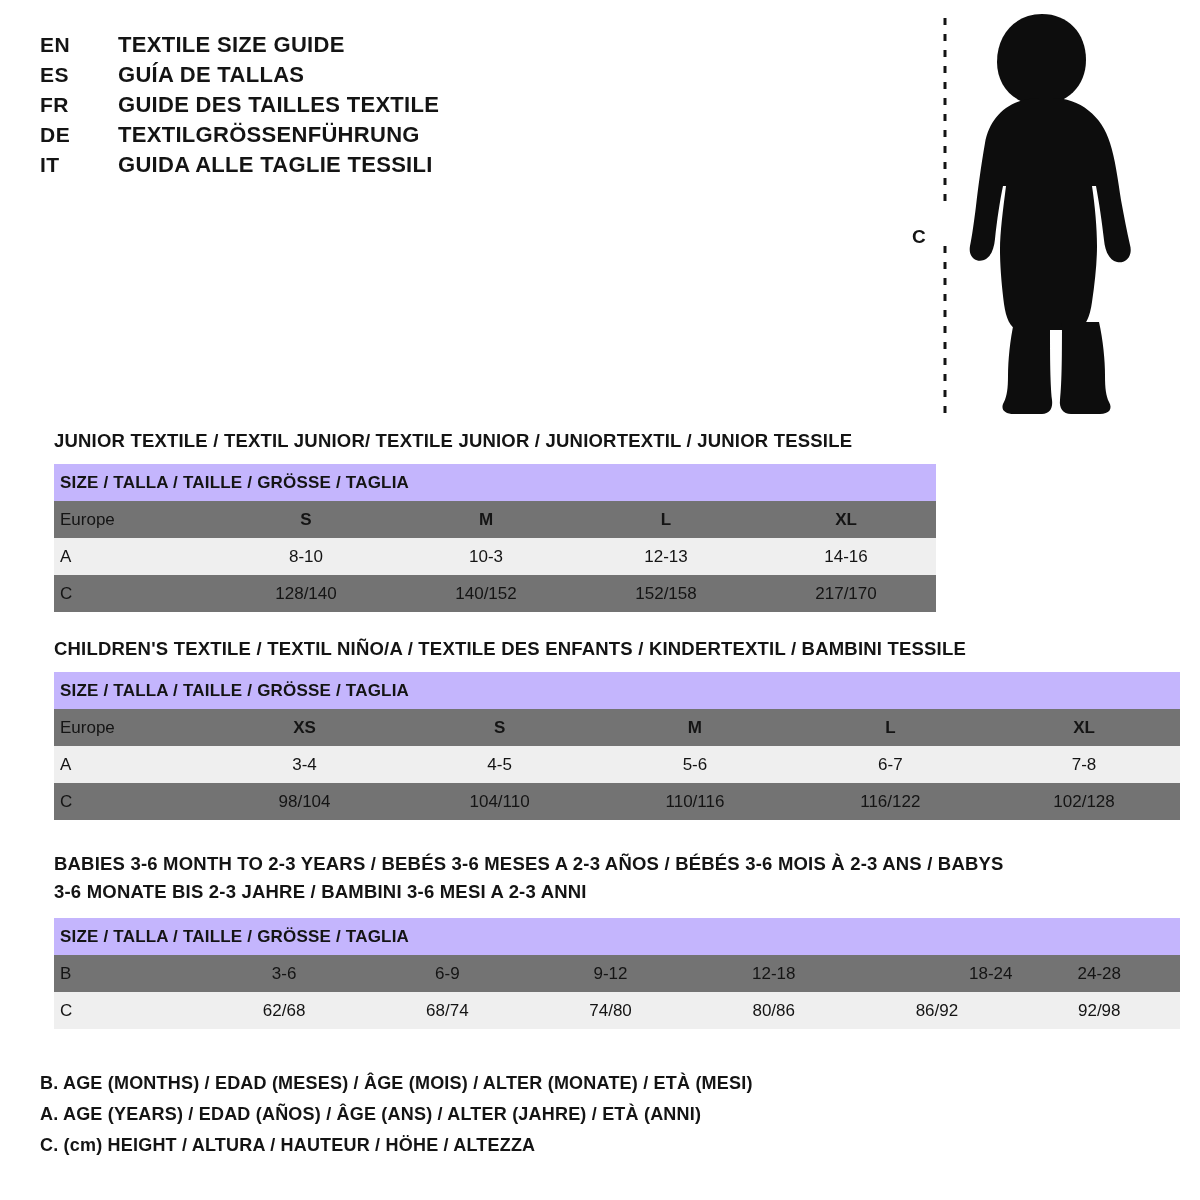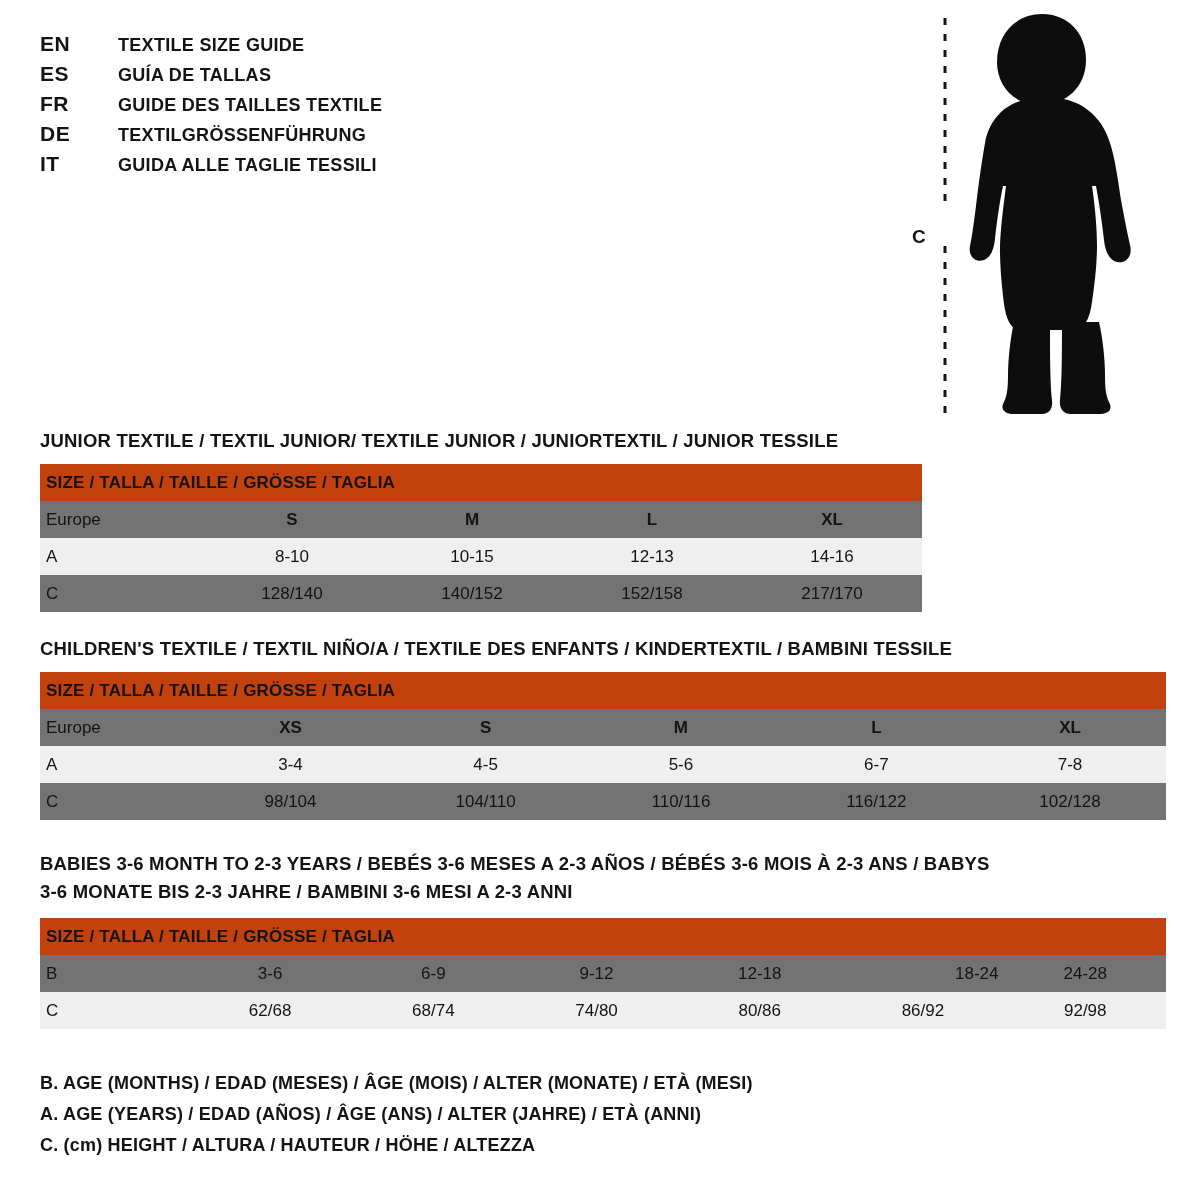--- a/index.html
+++ b/index.html
@@ -35,21 +35,21 @@
     height: 30px;
   }
   .lang-code {
     width: 78px;
     font-size: 21px;
     font-weight: 700;
     letter-spacing: 0.5px;
     color: #141414;
   }
   .lang-text {
-    font-size: 18px;
+    font-size: 22px;
     font-weight: 700;
     letter-spacing: 0.3px;
     color: #141414;
     text-transform: uppercase;
   }
 
   
   .figure-area {
     position: absolute;
     left: 890px;
@@ -63,21 +63,21 @@
     left: 22px;
     top: 216px;
     font-size: 19px;
     font-weight: 700;
     color: #141414;
   }
 
   
   .section {
     position: absolute;
-    left: 40px;
+    left: 54px;
     width: 1126px;
   }
   .section-title {
     font-size: 18.5px;
     font-weight: 700;
     letter-spacing: 0.2px;
     color: #141414;
     margin-bottom: 12px;
     text-transform: uppercase;
   }
@@ -85,21 +85,21 @@
     border-collapse: collapse;
     font-size: 17px;
     color: #141414;
   }
   table.size-table td {
     padding: 5px 6px;
     height: 27px;
     vertical-align: middle;
   }
   .band {
-    background: #c2410c;
+    background: #c4b5fd;
     font-weight: 700;
     letter-spacing: 0.2px;
     text-transform: uppercase;
   }
   .row-light { background: #737373; }
   .row-shade { background: #efefef; }
   .cell-label {
     text-align: left;
     padding-left: 8px;
     font-weight: 400;
@@ -217,21 +217,21 @@
         <tr class="row-light">
           <td class="cell-label" style="width:150px;">Europe</td>
           <td class="cell-val hdr" style="width:168px;">S</td>
           <td class="cell-val hdr" style="width:168px;">M</td>
           <td class="cell-val hdr" style="width:168px;">L</td>
           <td class="cell-val hdr" style="width:168px;">XL</td>
         </tr>
         <tr class="row-shade">
           <td class="cell-label">A</td>
           <td class="cell-val">8-10</td>
-          <td class="cell-val">10-15</td>
+          <td class="cell-val">10-3</td>
           <td class="cell-val">12-13</td>
           <td class="cell-val">14-16</td>
         </tr>
         <tr class="row-light">
           <td class="cell-label">C</td>
           <td class="cell-val">128/140</td>
           <td class="cell-val">140/152</td>
           <td class="cell-val">152/158</td>
           <td class="cell-val">217/170</td>
         </tr>

